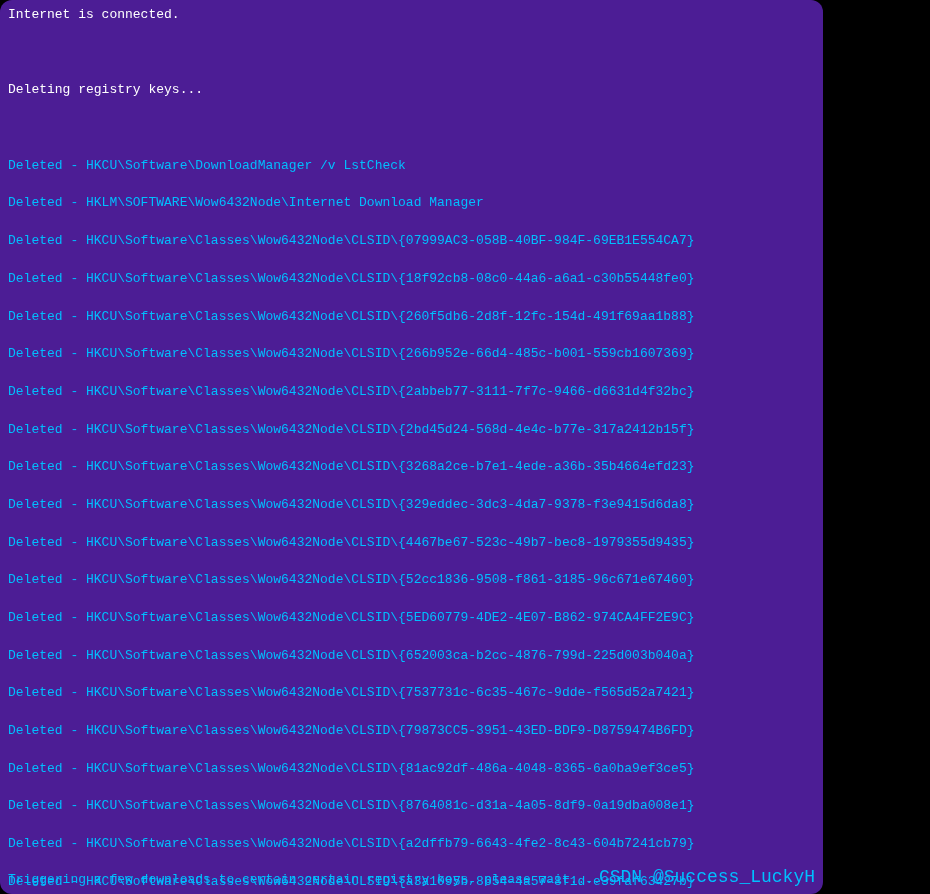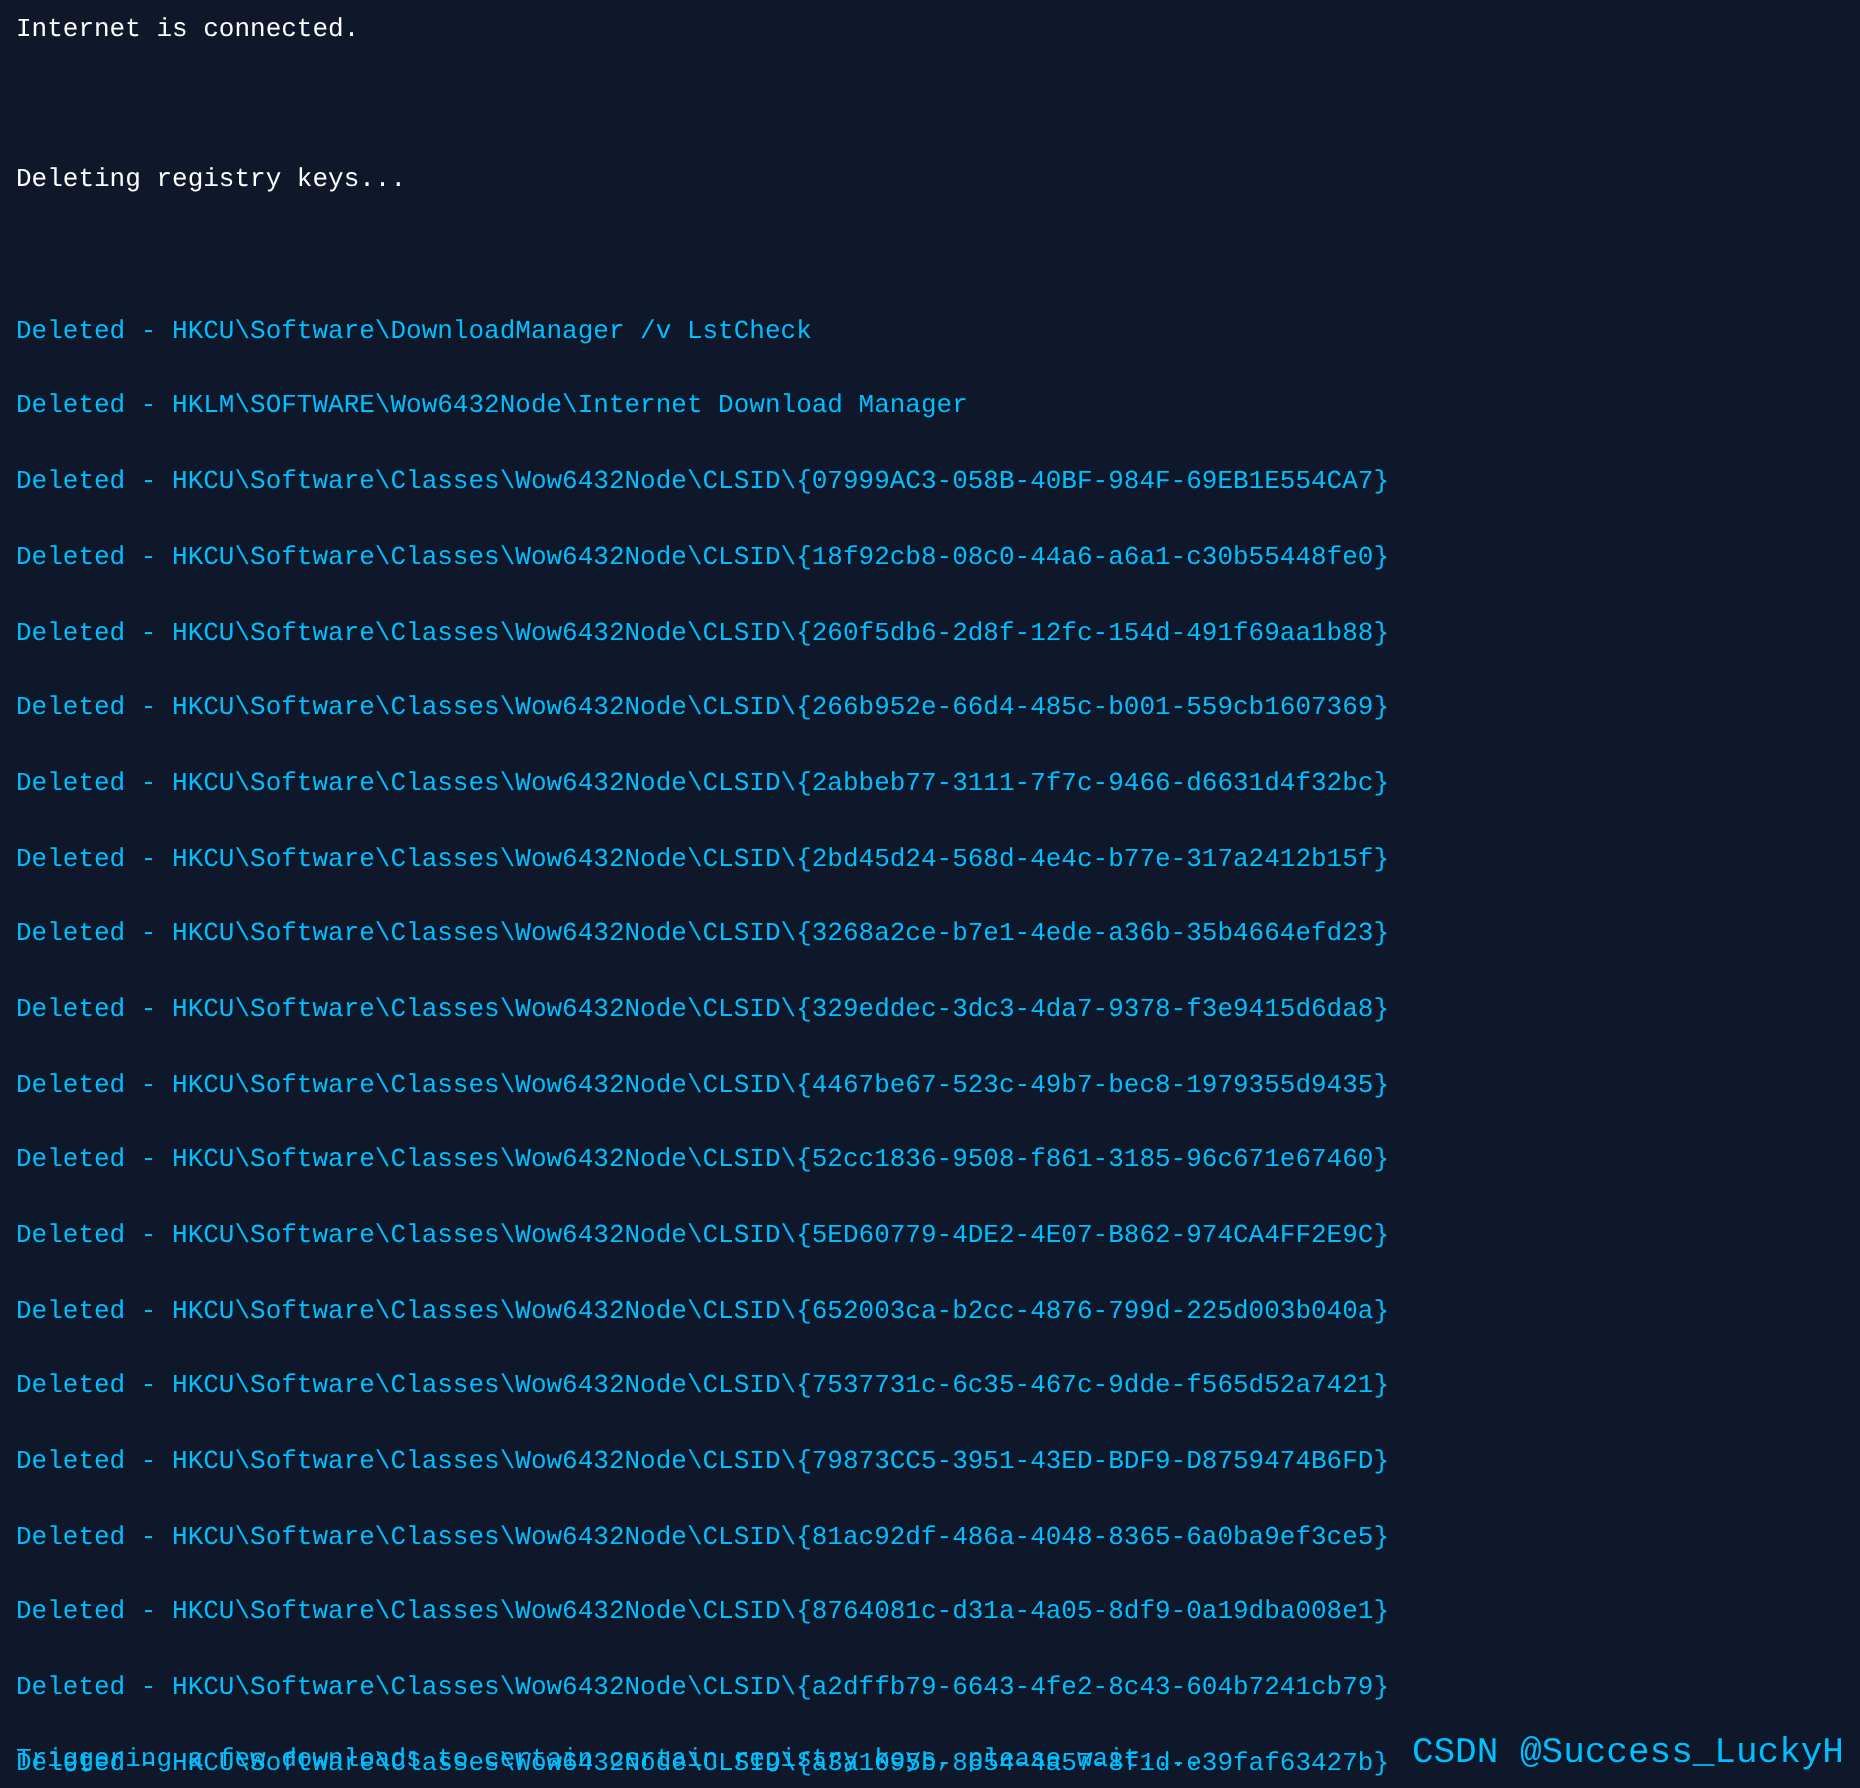--- a/index.html
+++ b/index.html
@@ -13,26 +13,27 @@
       width: 930px;
       height: 894px;
       overflow: hidden;
       font-family: 'Courier New', Courier, monospace;
       font-size: 13px;
       line-height: 1.45;
       color: #00BFFF;
     }
 
     .terminal {
-      width: 930px;
+      width: 823px;
       height: 894px;
-      background: #0f172a;
+      background: #4c1d95;
       padding: 6px 8px;
       overflow: hidden;
       position: relative;
+      border-radius: 12px;
     }
 
     .line {
       white-space: pre;
       display: block;
     }
 
     .line.white {
       color: #FFFFFF;
     }

